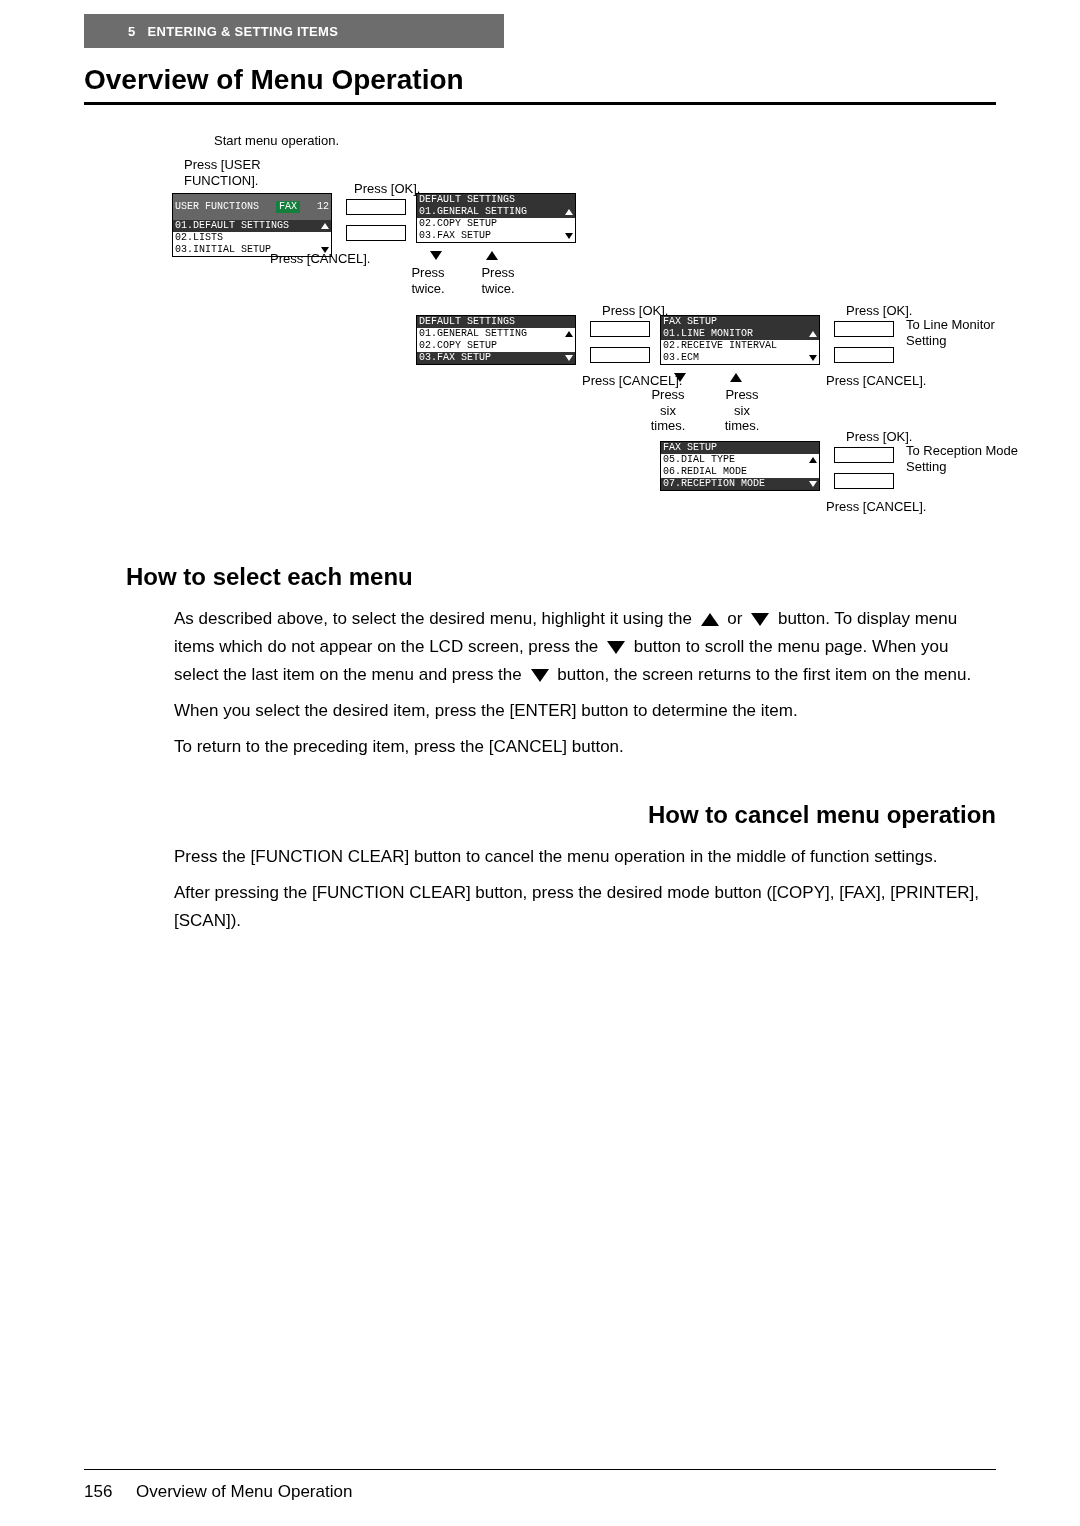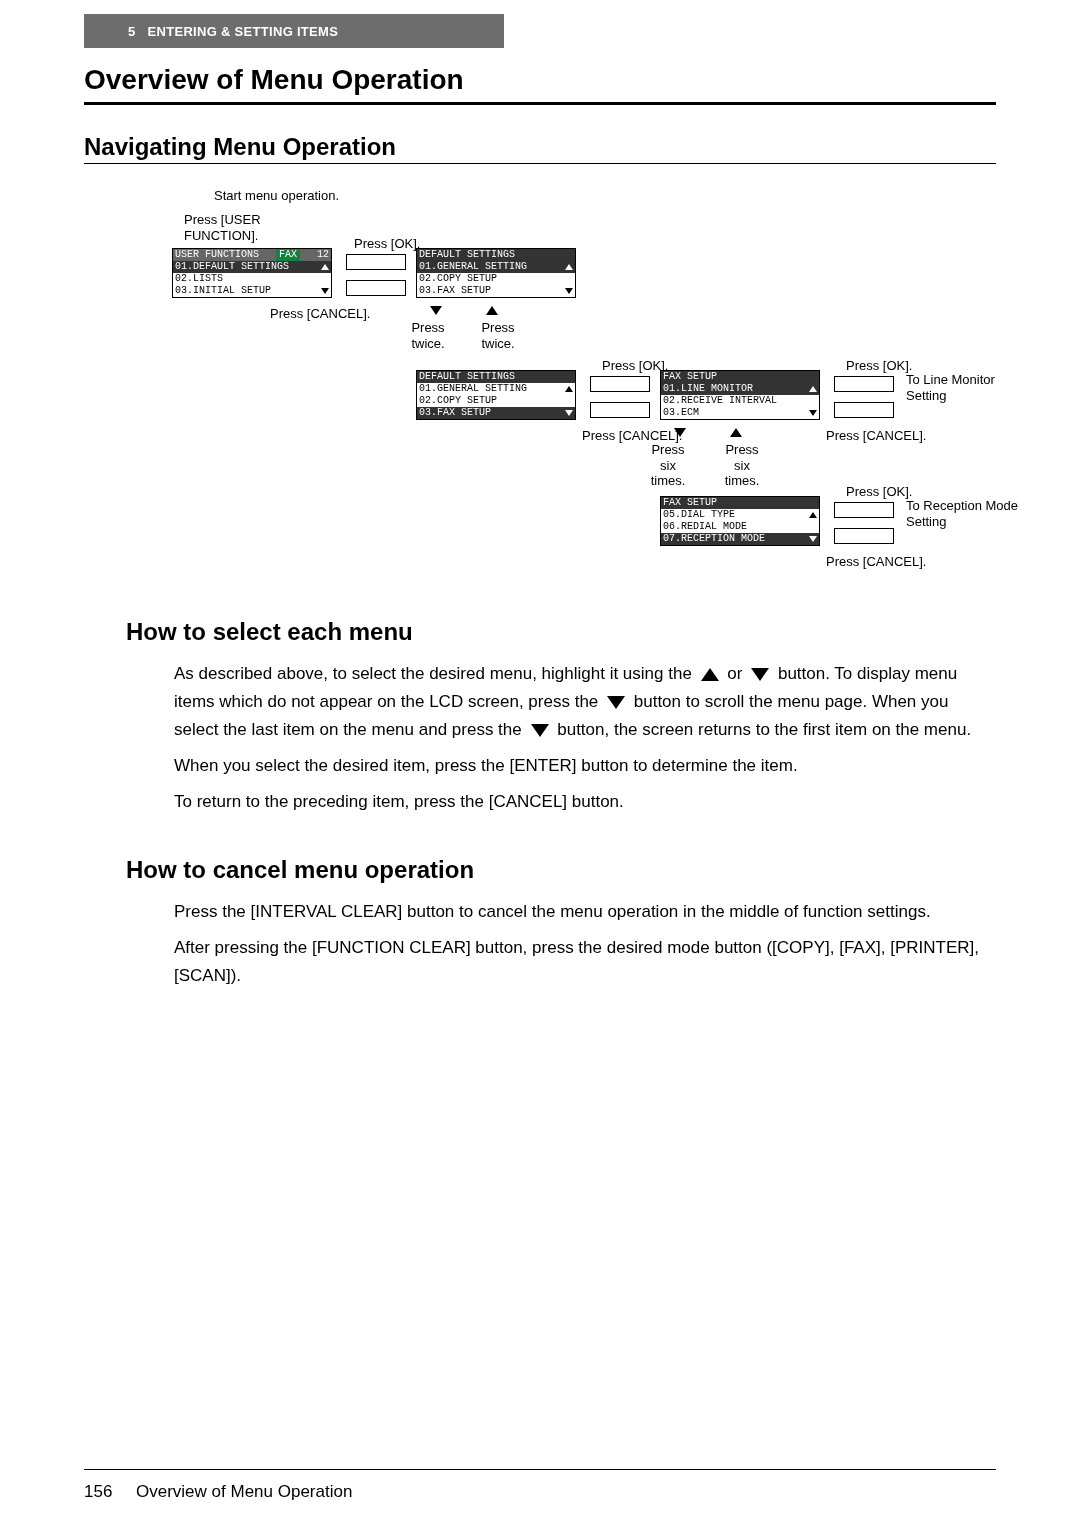--- a/index.html
+++ b/index.html
@@ -93,21 +93,21 @@
     position: absolute;
     width: 160px;
     border: 1px solid #000;
     background: #fff;
     font-family: "Courier New", monospace;
     font-size: 10px;
     line-height: 12px;
   }
   .lcd-header {
     background: #666; color: #fff;
-    padding: 0 2px;
+    padding: 7px 2px;
     display:flex; justify-content: space-between;
   }
   .lcd-row { padding: 0 2px; display:flex; justify-content: space-between; align-items:center;}
   .lcd-row.sel { background:#333; color:#fff;}
   .lcd-tiny-tri-up {
     width:0;height:0;border-left:4px solid transparent;border-right:4px solid transparent;border-bottom:6px solid #000;
   }
   .lcd-tiny-tri-down {
     width:0;height:0;border-left:4px solid transparent;border-right:4px solid transparent;border-top:6px solid #000;
   }
@@ -144,21 +144,20 @@
 </head>
 <body>
 
 <div class="header-bar">
   <span style="margin-right:12px;">5</span>
   <span>ENTERING &amp; SETTING ITEMS</span>
 </div>
 
 <div class="content">
   <h1 class="main-title">Overview of Menu Operation</h1>
-  <h2 class="sub-title">Navigating Menu Operation</h2>
 
 
   <div class="diagram-area">
 
     <div class="flow-label" style="left:130px; top:0px;">Start menu operation.</div>
     <div class="flow-label" style="left:100px; top:24px; width:90px; text-align:left;">Press [USER FUNCTION].</div>
 
     <div class="lcd" style="left:88px; top:60px;">
       <div class="lcd-header">
         <span>USER FUNCTIONS</span>
@@ -289,22 +288,22 @@
     <span class="triangle-down"></span>
     <span>button. To display menu items which do not appear on the LCD screen, press the</span>
     <span class="triangle-down"></span>
     <span>button to scroll the menu page. When you select the last item on the menu and press the</span>
     <span class="triangle-down"></span>
     <span>button, the screen returns to the first item on the menu.</span>
   </p>
   <p class="body-para">When you select the desired item, press the [ENTER] button to determine the item.</p>
   <p class="body-para">To return to the preceding item, press the [CANCEL] button.</p>
 
-  <h3 class="sect-title" style="margin-top:40px;">How to cancel menu operation</h3>
-  <p class="body-para">Press the [INTERVAL CLEAR] button to cancel the menu operation in the middle of function settings.</p>
+  <h3 class="sect-title" style="margin-top:40px;text-align:right;">How to cancel menu operation</h3>
+  <p class="body-para">Press the [FUNCTION CLEAR] button to cancel the menu operation in the middle of function settings.</p>
   <p class="body-para">After pressing the [FUNCTION CLEAR] button, press the desired mode button ([COPY], [FAX], [PRINTER], [SCAN]).</p>
 </div>
 
 <div class="footer-rule"></div>
 <div class="footer-text">
   <span>156</span>
   &nbsp;&nbsp;&nbsp;
   <span>Overview of Menu Operation</span>
 </div>
 

